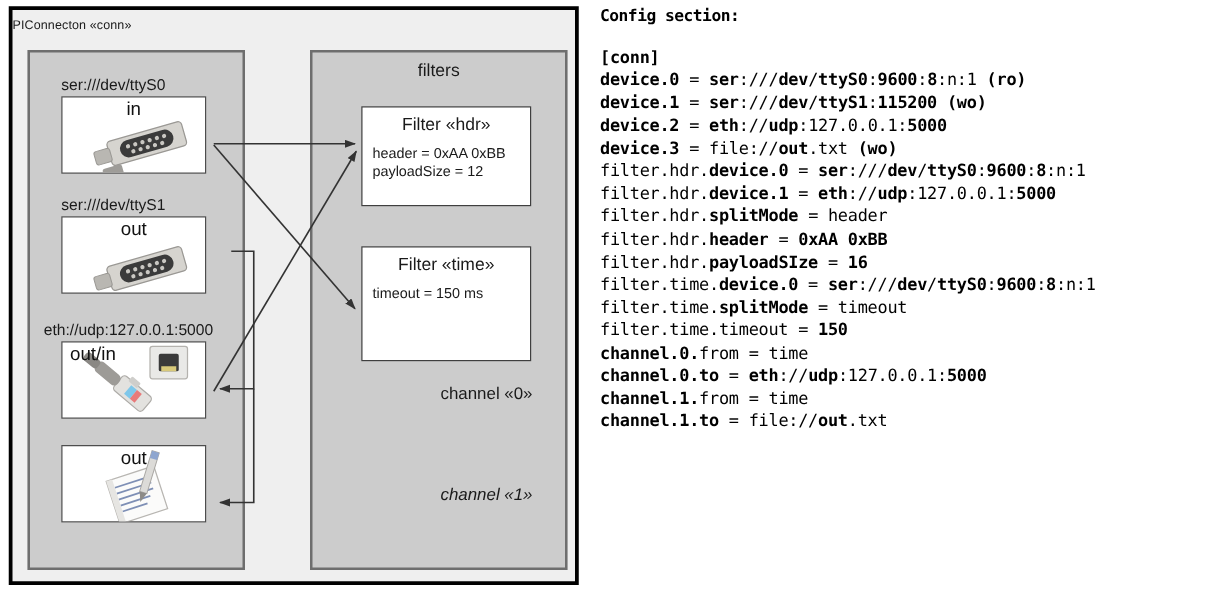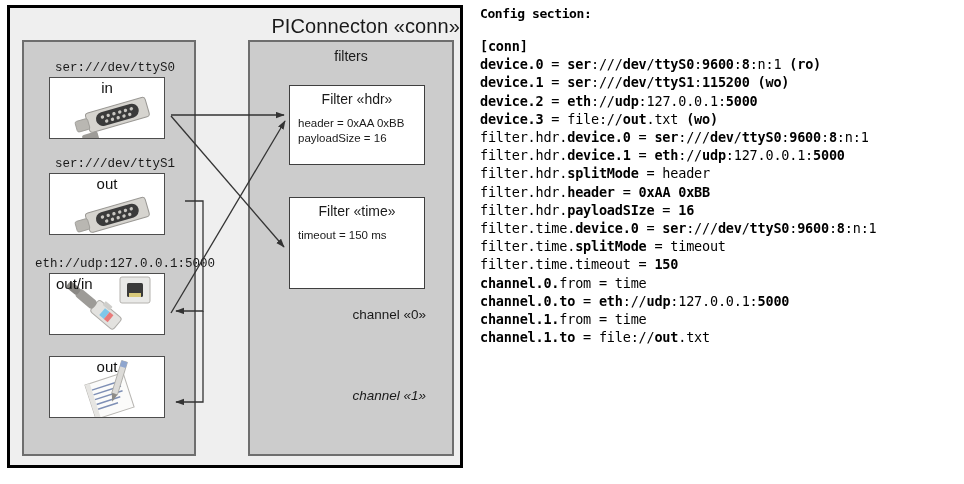--- a/index.html
+++ b/index.html
@@ -28,22 +28,22 @@
     left: 7px; top: 5px;
     width: 456px; height: 463px;
     box-sizing: border-box;
     border: 3px solid #000000;
     background: #efefef;
   }
   .diagram-title {
     position: absolute;
     left: 0; top: 7px;
     width: 100%;
-    text-align: right;
-    font-size: 20px;
+    text-align: left;
+    font-size: 10px;
     color: #1a1a1a;
     letter-spacing: 0.1px;
   }
 
   .panel {
     position: absolute;
     box-sizing: border-box;
     background: #cccccc;
     border: 2px solid #6e6e6e;
   }
@@ -66,25 +66,24 @@
 
   
   .device {
     position: absolute;
     left: 25px;
     width: 126px;
   }
   .device-label {
     font-size: 12.5px;
     color: #1a1a1a;
-    text-align: right;
+    text-align: left;
     line-height: 16px;
     height: 17px;
     white-space: nowrap;
-    font-family: Liberation Mono, monospace;
   }
   .device-label.wide {
     font-size: 12.5px;
     margin-left: -14px;
     width: 154px;
   }
   .device-box {
     box-sizing: border-box;
     width: 116px; height: 62px;
     background: #ffffff;
@@ -286,21 +285,21 @@
         </div>
       </div>
     </div>
 
     <div class="panel" id="panel-filters">
       <div class="panel-title">filters</div>
 
       <div class="filter-box" id="filter-hdr">
         <div class="filter-title">Filter «hdr»</div>
         <div class="filter-props" style="white-space:pre-line">header = 0xAA 0xBB
-payloadSize = 16</div>
+payloadSize = 12</div>
       </div>
 
       <div class="filter-box" id="filter-time">
         <div class="filter-title">Filter «time»</div>
         <div class="filter-props" style="white-space:pre-line">timeout = 150 ms</div>
       </div>
 
       <div class="channel-label" id="channel0-label">channel «0»</div>
       <div class="channel-label" id="channel1-label">channel «1»</div>
     </div>

